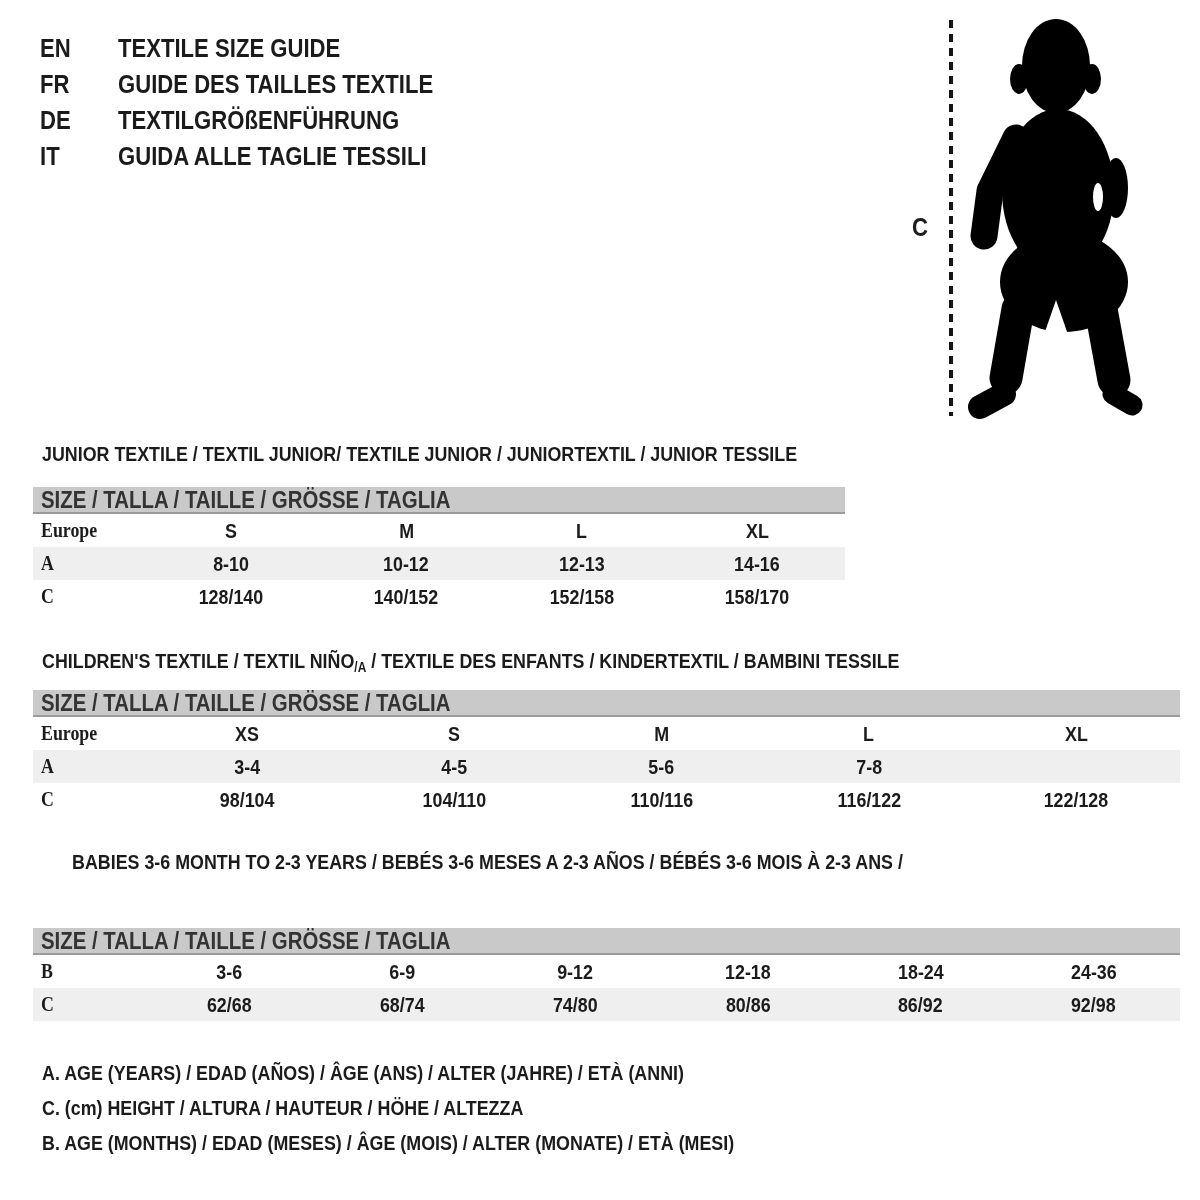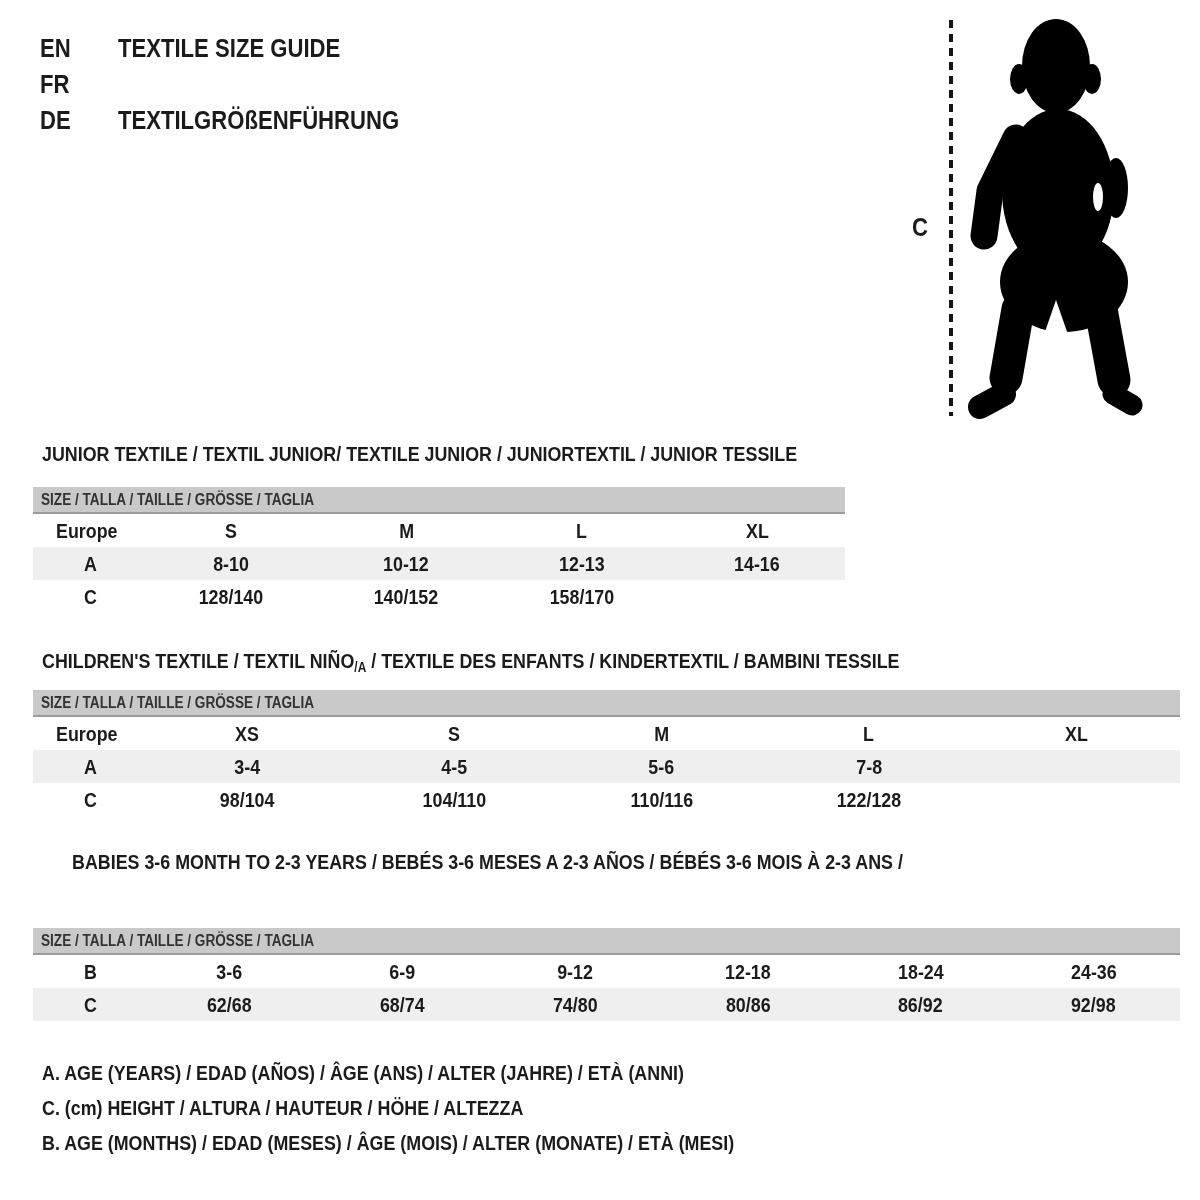--- a/index.html
+++ b/index.html
@@ -13,50 +13,55 @@
   
   .cond{display:inline-block;transform:scaleX(.85);transform-origin:0 50%;white-space:nowrap;}
   .condc{display:inline-block;transform:scaleX(.85);transform-origin:50% 50%;white-space:nowrap;}
   
   .lang-row{display:grid;grid-template-columns:78px auto;font-size:26px;font-weight:700;line-height:36px;}
   
   .heading{font-weight:700;font-size:21px;line-height:33px;}
   .sub{font-size:14px;vertical-align:-4px;}
   
   .sizetable{position:absolute;}
-  .sizebar{background:#c9c9c9;border-bottom:2px solid #9b9b9b;height:25px;line-height:25px;padding-left:8px;font-size:16px;font-weight:700;color:#333333;}
+  .sizebar{background:#c9c9c9;border-bottom:2px solid #9b9b9b;height:25px;line-height:25px;padding-left:8px;font-size:24px;font-weight:700;color:#333333;}
   .trow{display:grid;height:33px;line-height:33px;font-size:21px;font-weight:700;}
   .cols4{grid-template-columns:110px repeat(4,1fr);}
   .cols5{grid-template-columns:110px repeat(5,1fr);}
   .cols6{grid-template-columns:110px repeat(6,1fr);}
   .cell{text-align:center;}
-  .label-cell{text-align:center;padding-left:8px;}
+  .label-cell{text-align:left;padding-left:8px;font-family:Liberation Serif, serif;}
   .shade{background:#efefef;}
   
   .dash-line{width:4px;background:repeating-linear-gradient(to bottom,#151515 0 8px,transparent 8px 14px);}
   .c-label{font-size:26px;font-weight:700;}
   
   .legend-line{font-size:21px;font-weight:700;line-height:35px;}
 </style>
 </head>
 <body>
 
 <div id="page">
 
   <div class="abs" style="left:40px;top:30px;">
     <div class="lang-row">
       <span><span class="cond">EN</span></span>
       <span><span class="cond">TEXTILE SIZE GUIDE</span></span>
     </div>
     <div class="lang-row">
       <span><span class="cond">FR</span></span>
+      <span><span class="cond">GUIDE DES TAILLES TEXTILE</span></span>
     </div>
     <div class="lang-row">
       <span><span class="cond">DE</span></span>
       <span><span class="cond">TEXTILGRÖßENFÜHRUNG</span></span>
+    </div>
+    <div class="lang-row">
+      <span><span class="cond">IT</span></span>
+      <span><span class="cond">GUIDA ALLE TAGLIE TESSILI</span></span>
     </div>
   </div>
 
   <div class="abs dash-line" style="left:949px;top:20px;height:396px;"></div>
   <div class="abs c-label" style="left:912px;top:212px;">
     <span class="cond">C</span>
   </div>
 
   <svg class="abs" style="left:966px;top:16px;" width="180" height="404" viewBox="0 0 180 404" aria-hidden="true">
     <g fill="#000000">
@@ -96,20 +101,21 @@
       <div class="label-cell"><span class="cond">A</span></div>
       <div class="cell"><span class="condc">8-10</span></div>
       <div class="cell"><span class="condc">10-12</span></div>
       <div class="cell"><span class="condc">12-13</span></div>
       <div class="cell"><span class="condc">14-16</span></div>
     </div>
     <div class="trow cols4">
       <div class="label-cell"><span class="cond">C</span></div>
       <div class="cell"><span class="condc">128/140</span></div>
       <div class="cell"><span class="condc">140/152</span></div>
+      <div class="cell"><span class="condc">152/158</span></div>
       <div class="cell"><span class="condc">158/170</span></div>
     </div>
   </div>
 
   <div class="abs heading" style="left:42px;top:644px;">
     <span class="cond"><span>CHILDREN'S TEXTILE / TEXTIL NIÑO</span><span class="sub">/A</span><span> / TEXTILE DES ENFANTS / KINDERTEXTIL / BAMBINI TESSILE</span></span>
   </div>
   <div class="sizetable" style="left:33px;top:690px;width:1147px;">
     <div class="sizebar">
       <span class="cond">SIZE / TALLA / TAILLE / GRÖSSE / TAGLIA</span>
@@ -127,20 +133,21 @@
       <div class="cell"><span class="condc">3-4</span></div>
       <div class="cell"><span class="condc">4-5</span></div>
       <div class="cell"><span class="condc">5-6</span></div>
       <div class="cell"><span class="condc">7-8</span></div>
     </div>
     <div class="trow cols5">
       <div class="label-cell"><span class="cond">C</span></div>
       <div class="cell"><span class="condc">98/104</span></div>
       <div class="cell"><span class="condc">104/110</span></div>
       <div class="cell"><span class="condc">110/116</span></div>
+      <div class="cell"><span class="condc">116/122</span></div>
       <div class="cell"><span class="condc">122/128</span></div>
     </div>
   </div>
 
   <div class="abs heading" style="left:42px;top:845px;margin-left:30px;">
     <div><span class="cond">BABIES 3-6 MONTH TO 2-3 YEARS / BEBÉS 3-6 MESES A 2-3 AÑOS / BÉBÉS 3-6 MOIS À 2-3 ANS /</span></div>
   </div>
   <div class="sizetable" style="left:33px;top:928px;width:1147px;">
     <div class="sizebar">
       <span class="cond">SIZE / TALLA / TAILLE / GRÖSSE / TAGLIA</span>

